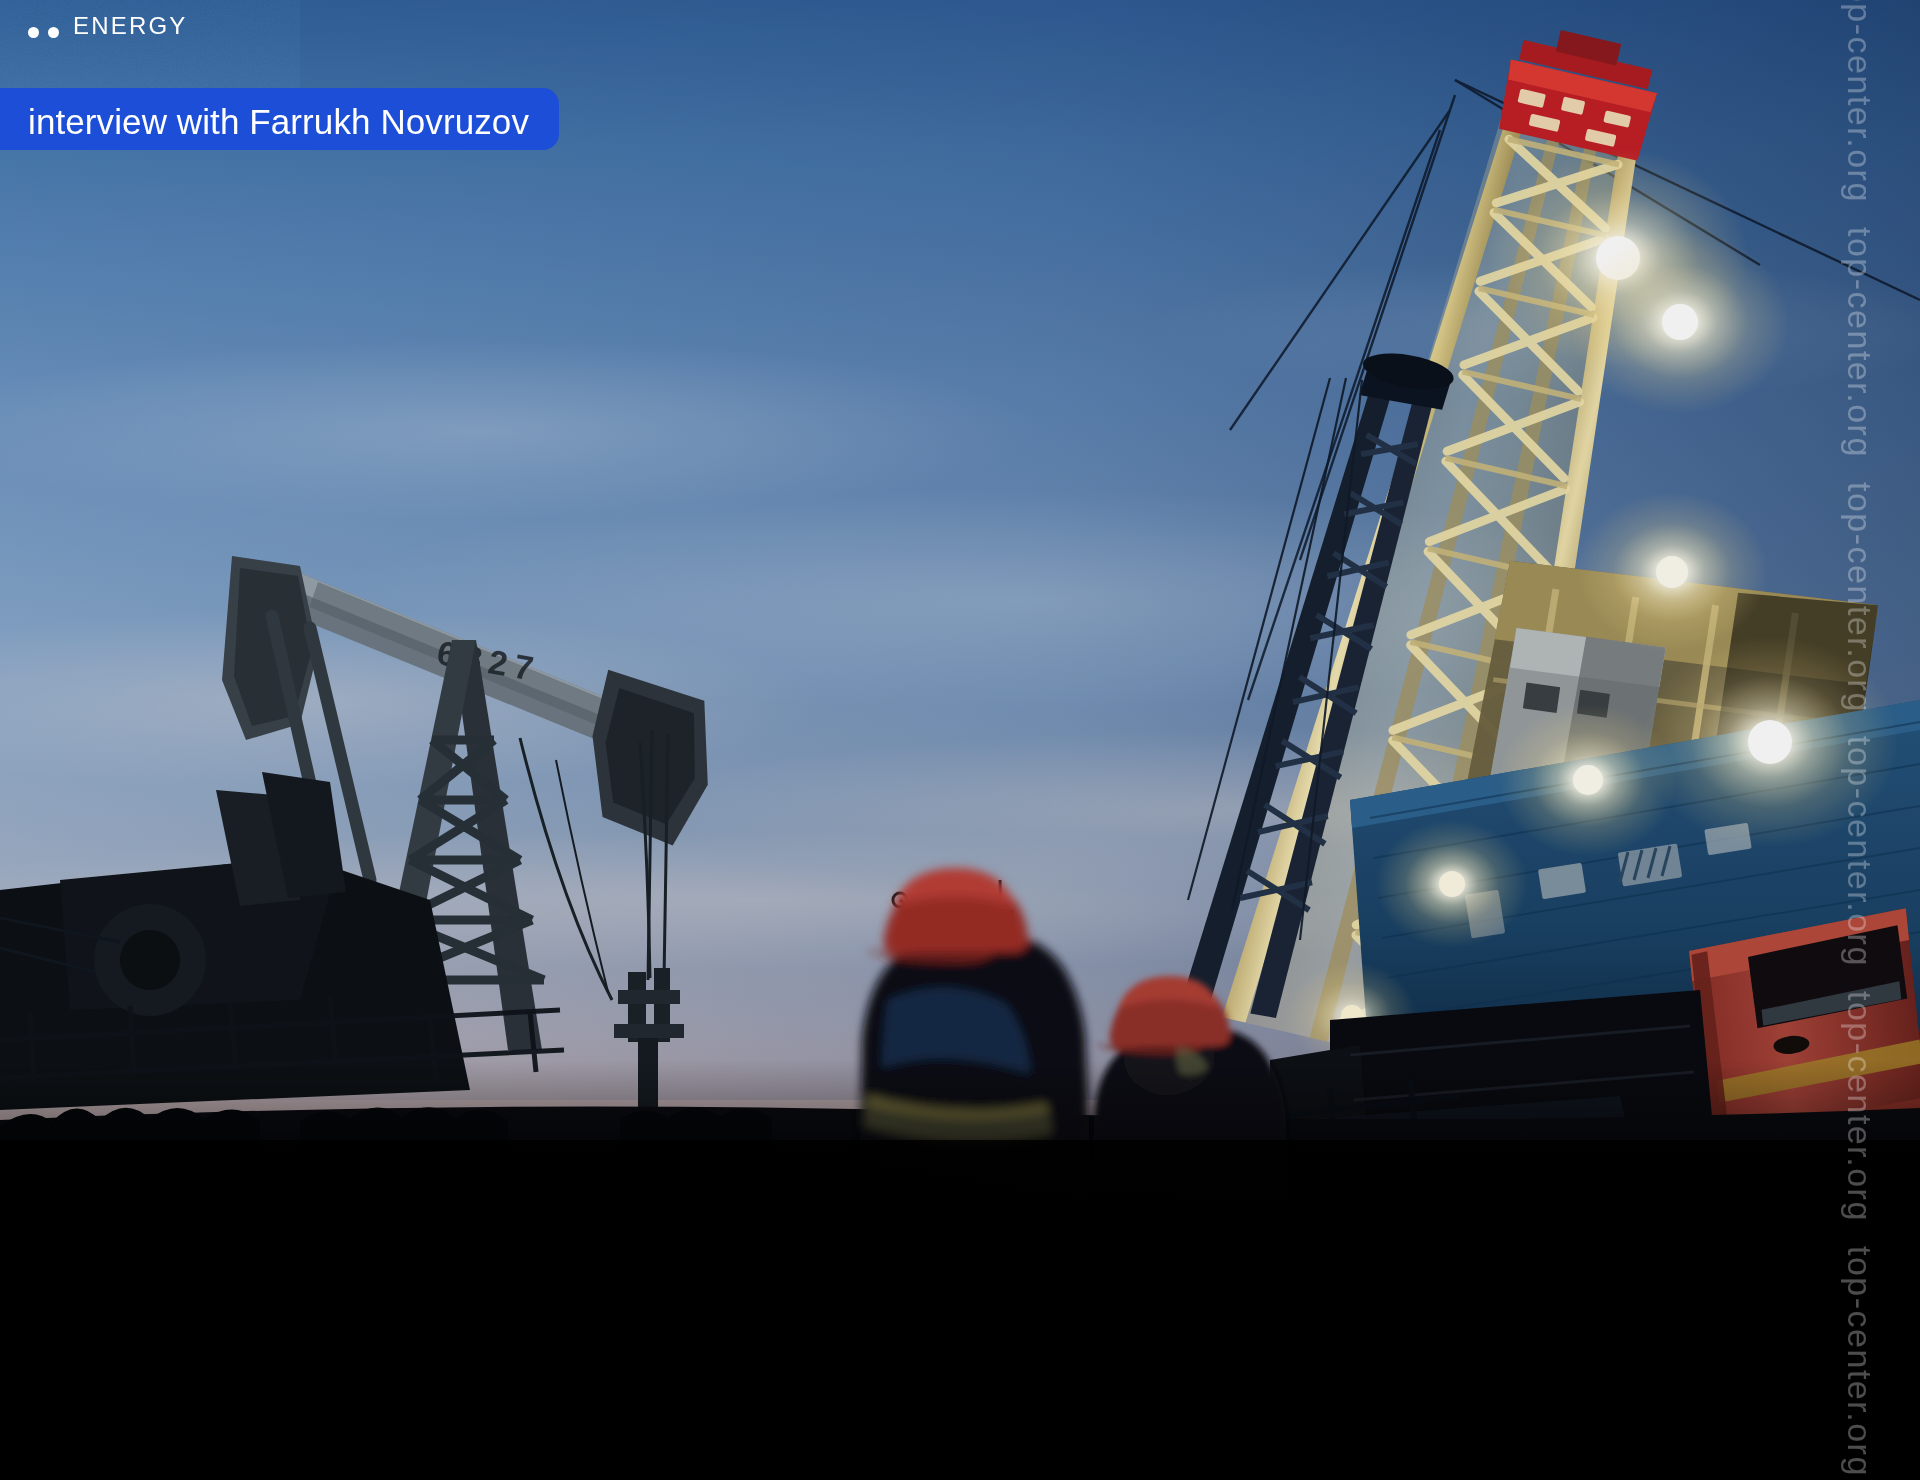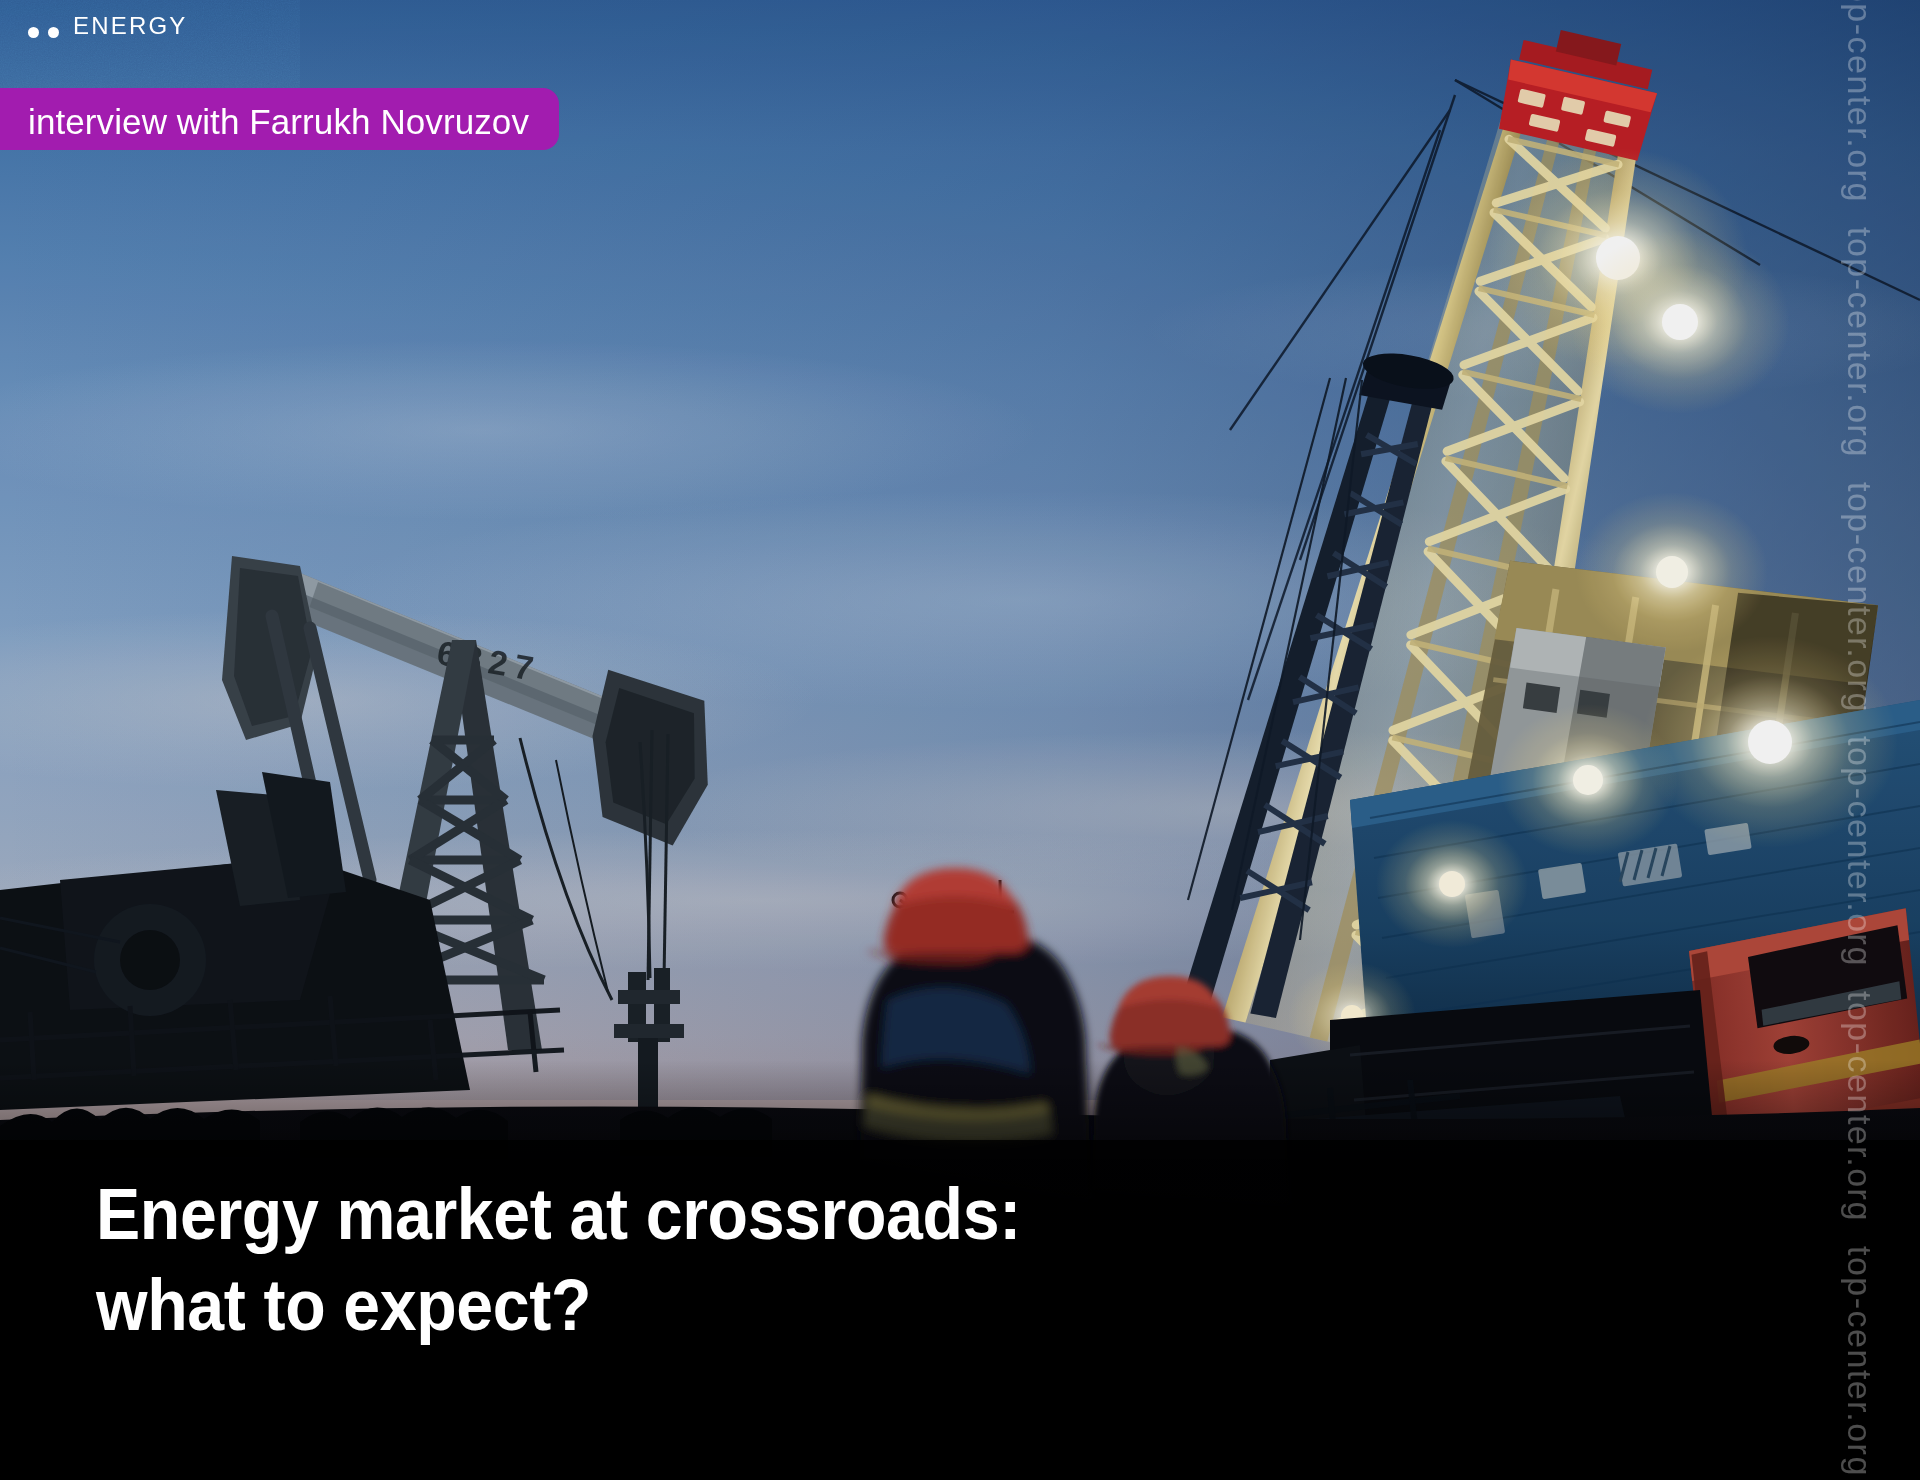--- a/index.html
+++ b/index.html
@@ -73,21 +73,21 @@
 
   
   #badge {
     position: absolute;
     left: 0;
     top: 88px;
     height: 62px;
     display: flex;
     align-items: center;
     padding: 4px 30px 0 28px;
-    background: #a21caf;
+    background: #1d4ed8;
     border-top-right-radius: 16px;
     border-bottom-right-radius: 16px;
     z-index: 40;
     box-sizing: border-box;
   }
   #badge .badge-label {
     color: #ffffff;
     font-size: 35px;
     font-weight: 400;
     line-height: 1;
@@ -669,24 +669,20 @@
         <i></i>
         <i></i>
       </span>
     <span class="kicker-label">ENERGY</span>
   </div>
 
   <div id="badge">
     <span class="badge-label">interview with Farrukh Novruzov</span>
   </div>
 
-  <h1 id="headline">
-    <span class="hl-line">Energy market at crossroads:</span>
-    <span class="hl-line">what to expect?</span>
-  </h1>
 
   <div id="watermark">
     <div class="wm-track">
         <span class="wm-item" style="color: rgba(255, 255, 255, 0.3);">top-center.org</span>
         <span class="wm-item" style="color: rgba(255, 255, 255, 0.3);">top-center.org</span>
         <span class="wm-item" style="color: rgba(255, 255, 255, 0.3);">top-center.org</span>
         <span class="wm-item" style="color: rgba(255, 255, 255, 0.3);">top-center.org</span>
         <span class="wm-item" style="color: rgba(255, 255, 255, 0.3);">top-center.org</span>
         <span class="wm-item" style="color: rgba(255, 255, 255, 0.3);">top-center.org</span>
       </div>

